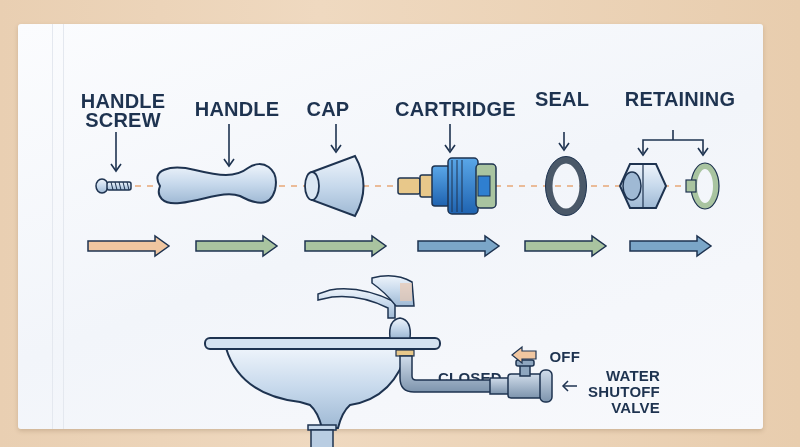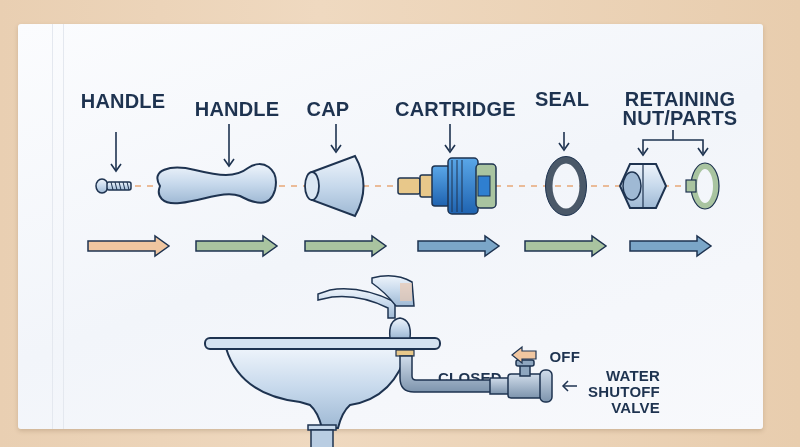--- a/index.html
+++ b/index.html
@@ -25,36 +25,36 @@
   svg { position:absolute; left:0; top:0; }
 </style>
 </head>
 <body>
 
 <div class="towel"></div>
 <div class="towel-band"></div>
 
 <div class="label" style="left:78px; top:92px; width:90px;">
   <div>HANDLE</div>
+  <div>SCREW</div>
 </div>
 <div class="label" style="left:187px; top:100px; width:100px;">
   <div>HANDLE</div>
 </div>
 <div class="label" style="left:293px; top:100px; width:70px;">
   <div>CAP</div>
 </div>
 <div class="label" style="left:395px; top:100px; width:120px;">
   <div>CARTRIDGE</div>
 </div>
 <div class="label" style="left:517px; top:90px; width:90px;">
   <div>SEAL</div>
 </div>
 <div class="label" style="left:620px; top:90px; width:120px;">
   <div>RETAINING</div>
-  <div>NUT/PARTS</div>
 </div>
 
 <div class="label" style="left:438px; top:368px; width:60px; font-size:15px;">CLOSED</div>
 <div class="label" style="left:540px; top:347px; width:40px; font-size:15px; text-align:right;">OFF</div>
 <div class="label" style="left:580px; top:368px; width:80px; font-size:15px; line-height:16px; text-align:right;">
   <div>WATER</div>
   <div>SHUTOFF</div>
   <div>VALVE</div>
 </div>
 

